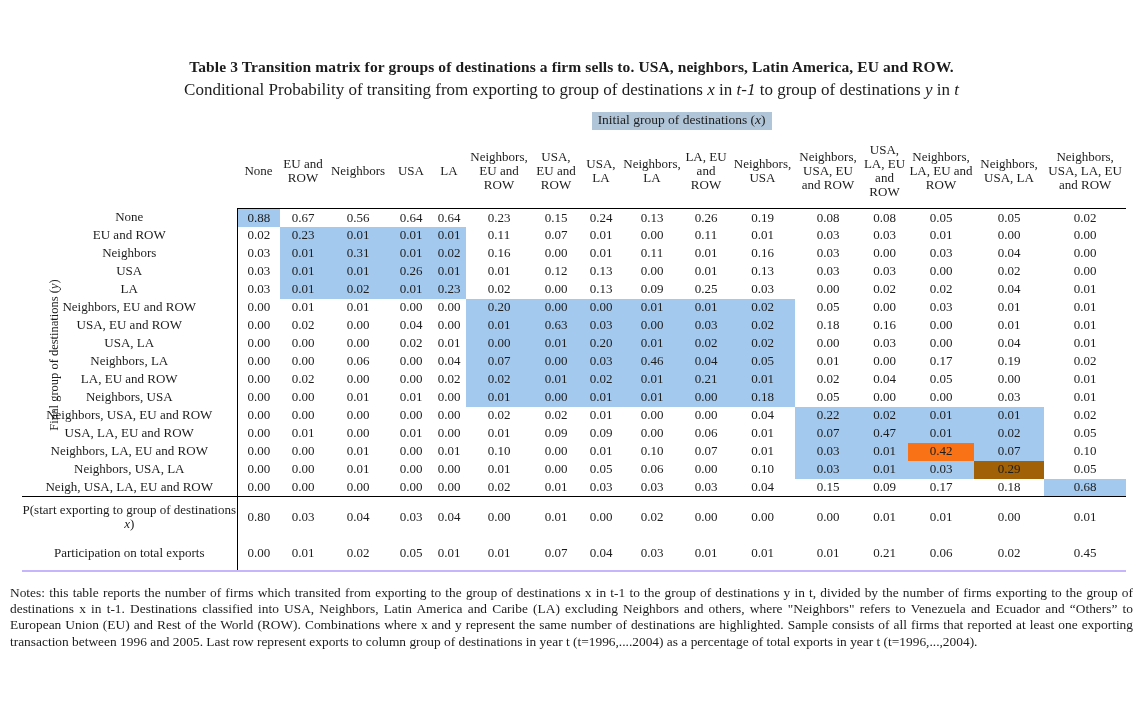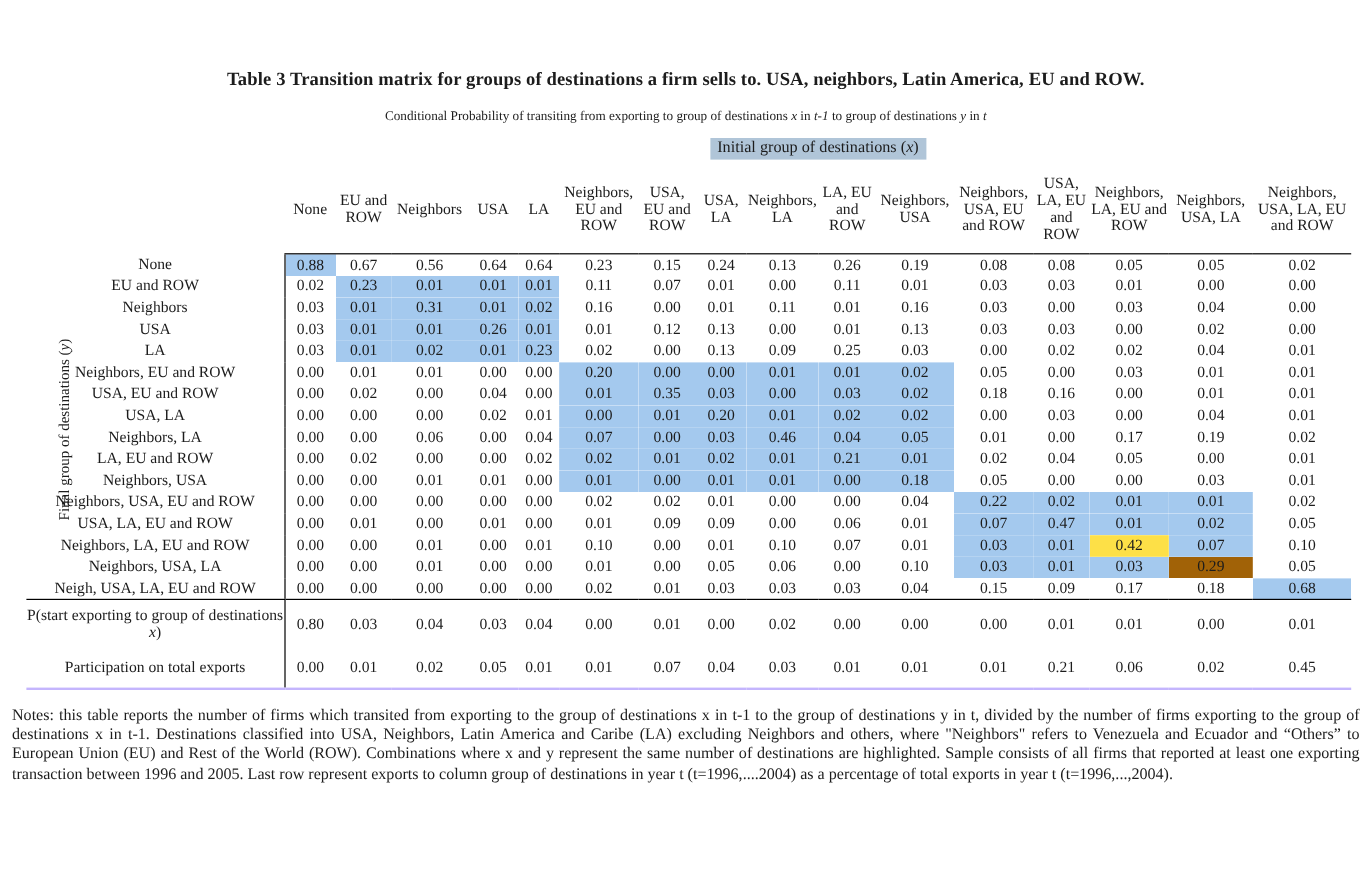--- a/index.html
+++ b/index.html
@@ -1,19 +1,19 @@
 <!DOCTYPE html>
 <html><head>
 <meta charset="utf-8">
 <style>
   html,body{margin:0;padding:0;background:#ffffff;}
   body{width:1143px;height:726px;overflow:hidden;
        font-family:"Liberation Serif", serif;color:#1c1c1c;}
   .title{ text-align:center;font-weight:bold;font-size:15.5px;padding-top:58px;letter-spacing:.1px;}
-  .subtitle{ text-align:center;font-size:11px;margin-top:15px;}
+  .subtitle{ text-align:center;font-size:17px;margin-top:4px;}
   .twrap{ position:relative;margin:12px 16px 0 22px;width:1104px;}
   .ylabel{ position:absolute;left:32px;top:243px;transform:translate(-50%,-50%) rotate(-90deg);
            transform-origin:center center;font-size:12.5px;white-space:nowrap;}
   table{ border-collapse:collapse;table-layout:fixed;width:1104px;}
   th,td{ padding:0;font-weight:normal;text-align:center;vertical-align:middle;
          font-size:13px;line-height:1.08;overflow:hidden;}
   .xhdr-row th{height:22px;vertical-align:top;}
   .xhl{ display:inline-block;padding:1px 6px 2px 6px;font-size:13.5px;}
   .colhdr th{height:74px;}
   .colhdr th.data-col{border-bottom:1px solid #000;}
@@ -199,21 +199,21 @@
             <td>0.01</td>
           </tr>
           <tr class="data-row">
             <th class="rlabel">USA, EU and ROW</th>
             <td>0.00</td>
             <td>0.02</td>
             <td>0.00</td>
             <td>0.04</td>
             <td>0.00</td>
             <td style="background: rgb(164, 201, 238);">0.01</td>
-            <td style="background: rgb(164, 201, 238);">0.35</td>
+            <td style="background: rgb(164, 201, 238);">0.63</td>
             <td style="background: rgb(164, 201, 238);">0.03</td>
             <td style="background: rgb(164, 201, 238);">0.00</td>
             <td style="background: rgb(164, 201, 238);">0.03</td>
             <td style="background: rgb(164, 201, 238);">0.02</td>
             <td>0.18</td>
             <td>0.16</td>
             <td>0.00</td>
             <td>0.01</td>
             <td>0.01</td>
           </tr>
@@ -339,21 +339,21 @@
             <td>0.00</td>
             <td>0.01</td>
             <td>0.10</td>
             <td>0.00</td>
             <td>0.01</td>
             <td>0.10</td>
             <td>0.07</td>
             <td>0.01</td>
             <td style="background: rgb(164, 201, 238);">0.03</td>
             <td style="background: rgb(164, 201, 238);">0.01</td>
-            <td style="background: #fde047;">0.42</td>
+            <td style="background: #f97316;">0.42</td>
             <td style="background: rgb(164, 201, 238);">0.07</td>
             <td>0.10</td>
           </tr>
           <tr class="data-row">
             <th class="rlabel">Neighbors, USA, LA</th>
             <td>0.00</td>
             <td>0.00</td>
             <td>0.01</td>
             <td>0.00</td>
             <td>0.00</td>

